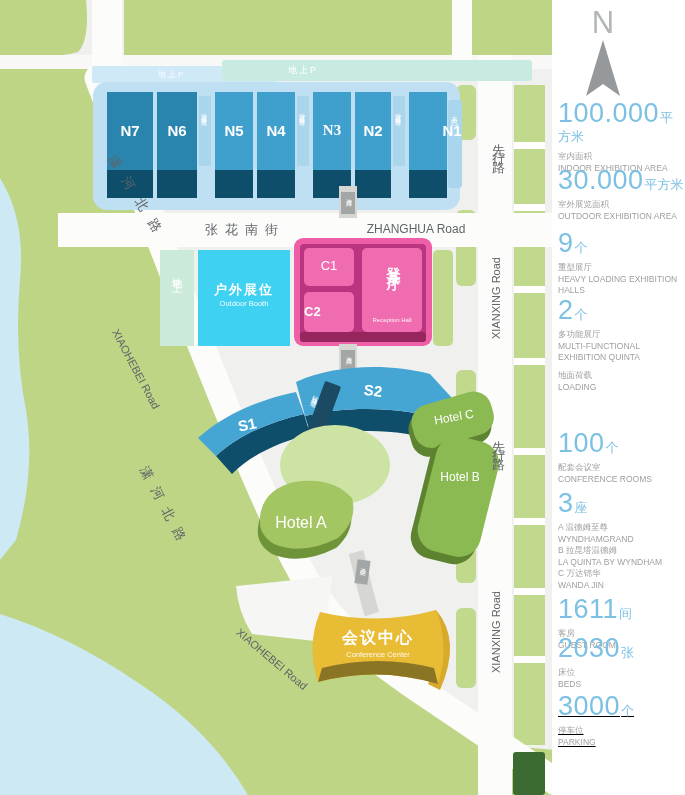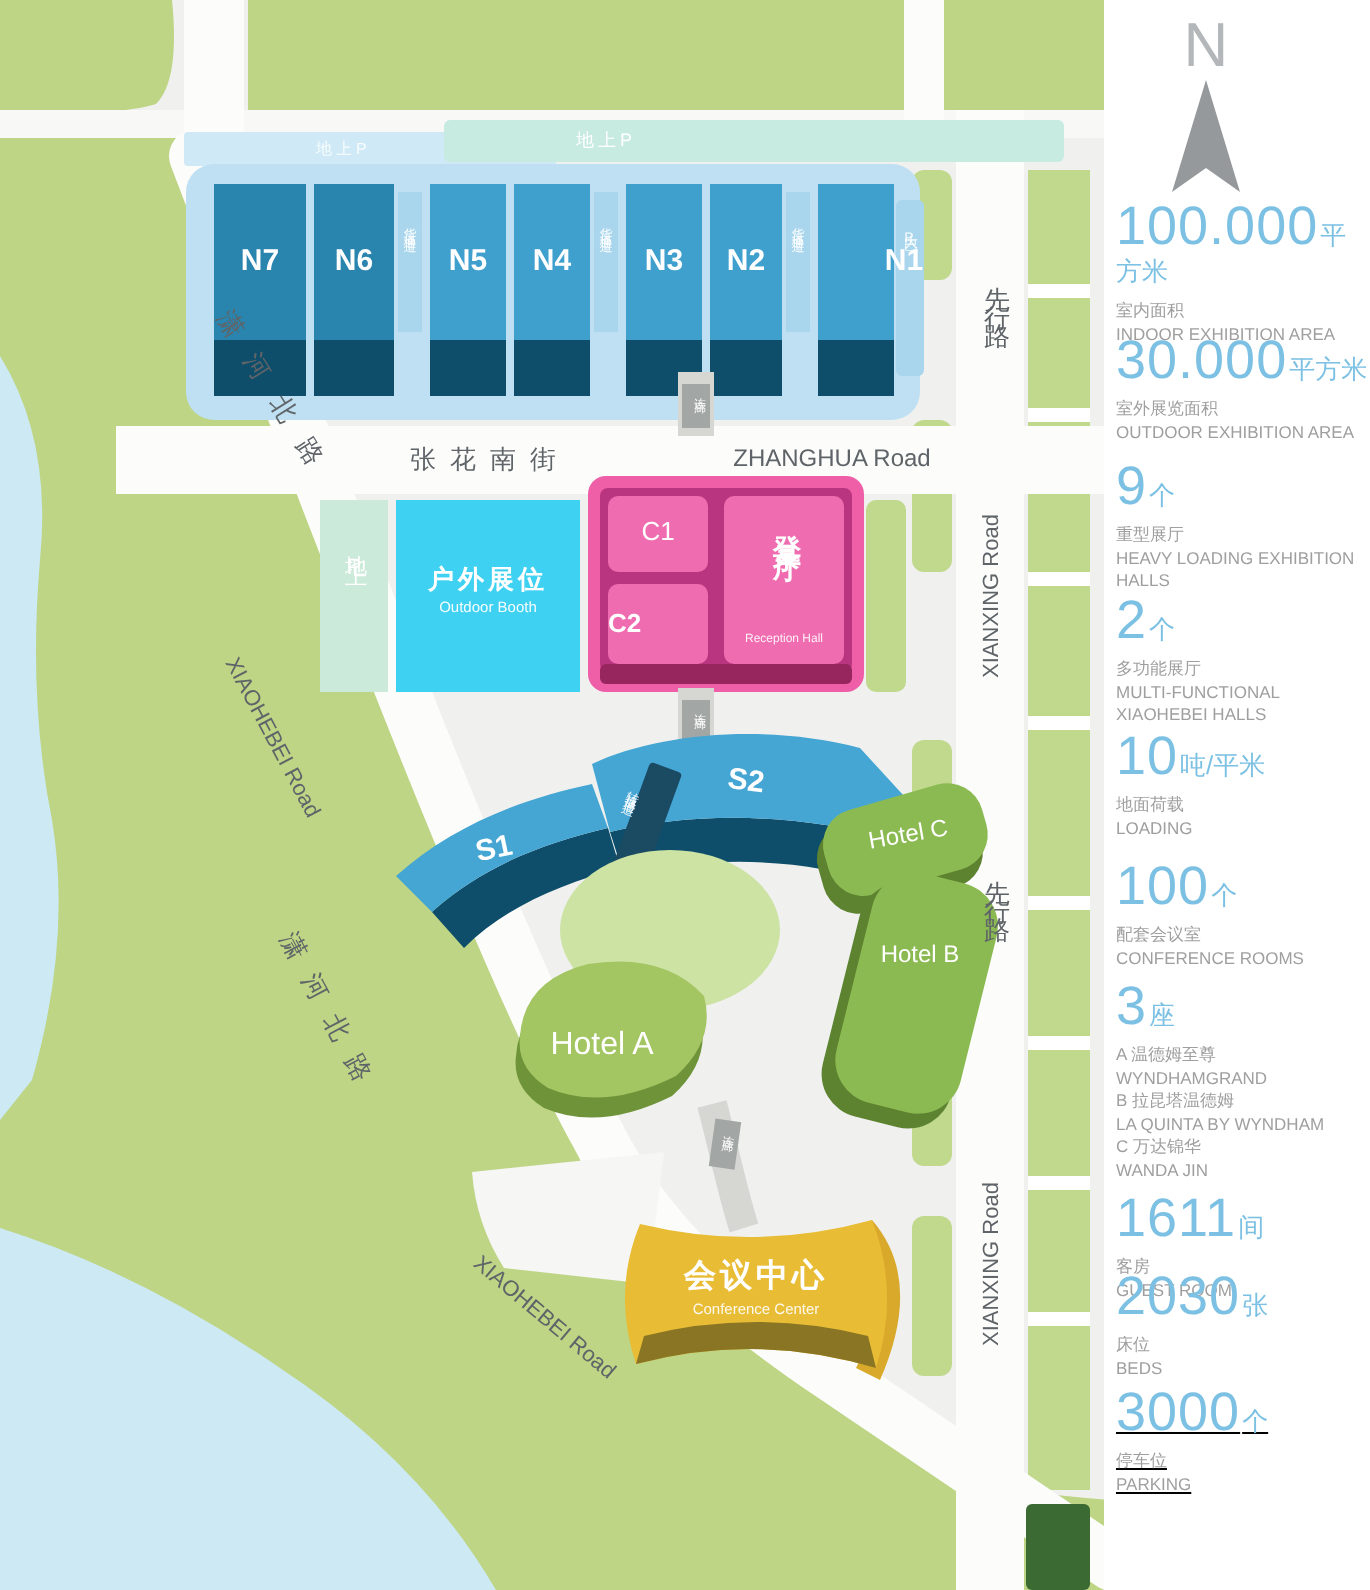--- a/index.html
+++ b/index.html
@@ -169,21 +169,21 @@
     
     
     <div class="lbl" style="left:158px;top:69px;font-size:8px;color:rgba(255,255,255,.85);letter-spacing:2px;">地上P</div>
     <div class="lbl" style="left:288px;top:64px;font-size:9px;color:#fff;letter-spacing:2px;">地上P</div>
 
     
     <div class="lbl hall-lbl" style="left:107px;width:46px;">N7</div>
     <div class="lbl hall-lbl" style="left:157px;width:40px;">N6</div>
     <div class="lbl hall-lbl" style="left:215px;width:38px;">N5</div>
     <div class="lbl hall-lbl" style="left:257px;width:38px;">N4</div>
-    <div class="lbl hall-lbl" style="left:313px;width:38px;">N3</div>
+    <div class="lbl hall-lbl" style="left:313px;width:38px;font-family:Liberation Serif, serif;">N3</div>
     <div class="lbl hall-lbl" style="left:355px;width:36px;">N2</div>
     <div class="lbl hall-lbl" style="left:409px;width:38px;padding-left:24px;">N1</div>
 
     
     <div class="lbl v strip-lbl" style="left:199px;">货运通道</div>
     <div class="lbl v strip-lbl" style="left:297px;">货运通道</div>
     <div class="lbl v strip-lbl" style="left:393px;">货运通道</div>
     <div class="lbl v" style="left:449px;top:112px;font-size:7px;color:rgba(255,255,255,.92);letter-spacing:2px;">大巴P</div>
 
     
@@ -262,26 +262,25 @@
       <div class="sub">
           <div>重型展厅</div>
           <div>HEAVY LOADING EXHIBITION HALLS</div>
         </div>
     </div>
 
     <div class="stat" style="top:297px;">
       <div><span class="val">2</span><span class="unit">个</span></div>
       <div class="sub">
           <div>多功能展厅</div>
-          <div>MULTI-FUNCTIONAL XIAOHEBEI HALLS</div>
+          <div>MULTI-FUNCTIONAL EXHIBITION QUINTA</div>
         </div>
     </div>
 
     <div class="stat" style="top:365px;">
-      <div><span class="val">10</span><span class="unit">吨/平米</span></div>
       <div class="sub">
           <div>地面荷载</div>
           <div>LOADING</div>
         </div>
     </div>
 
     <div class="stat" style="top:430px;">
       <div><span class="val">100</span><span class="unit">个</span></div>
       <div class="sub">
           <div>配套会议室</div>

